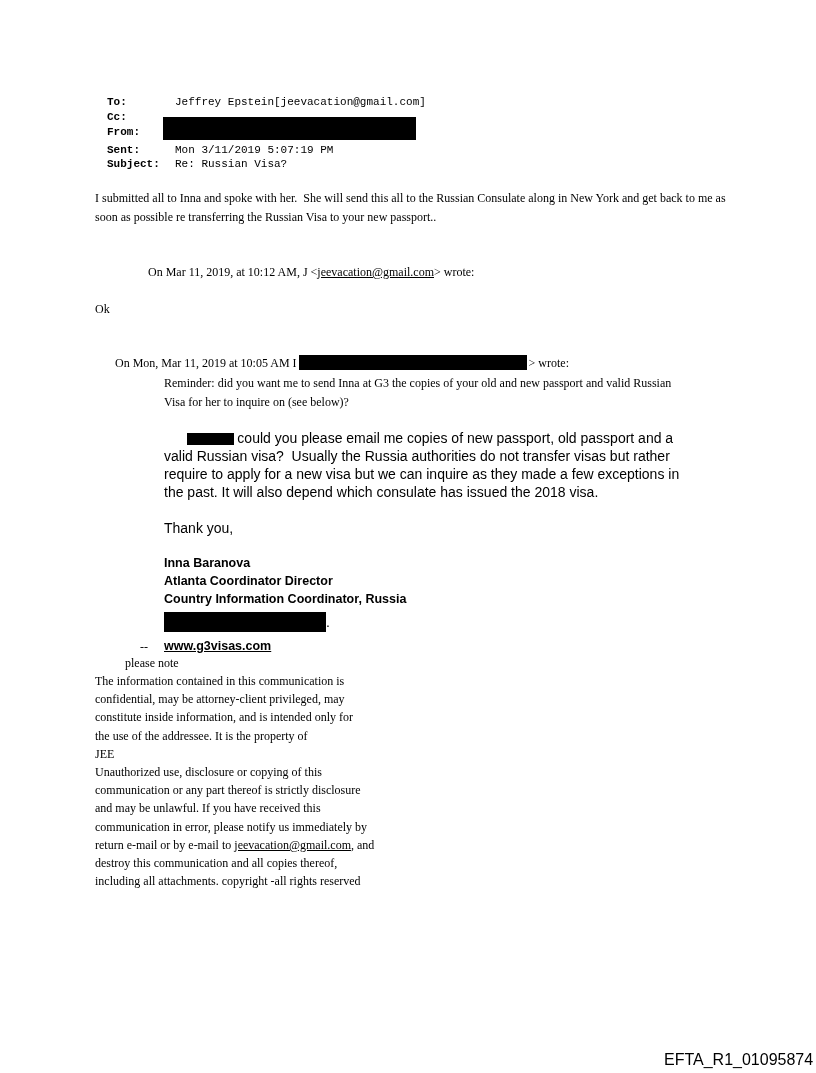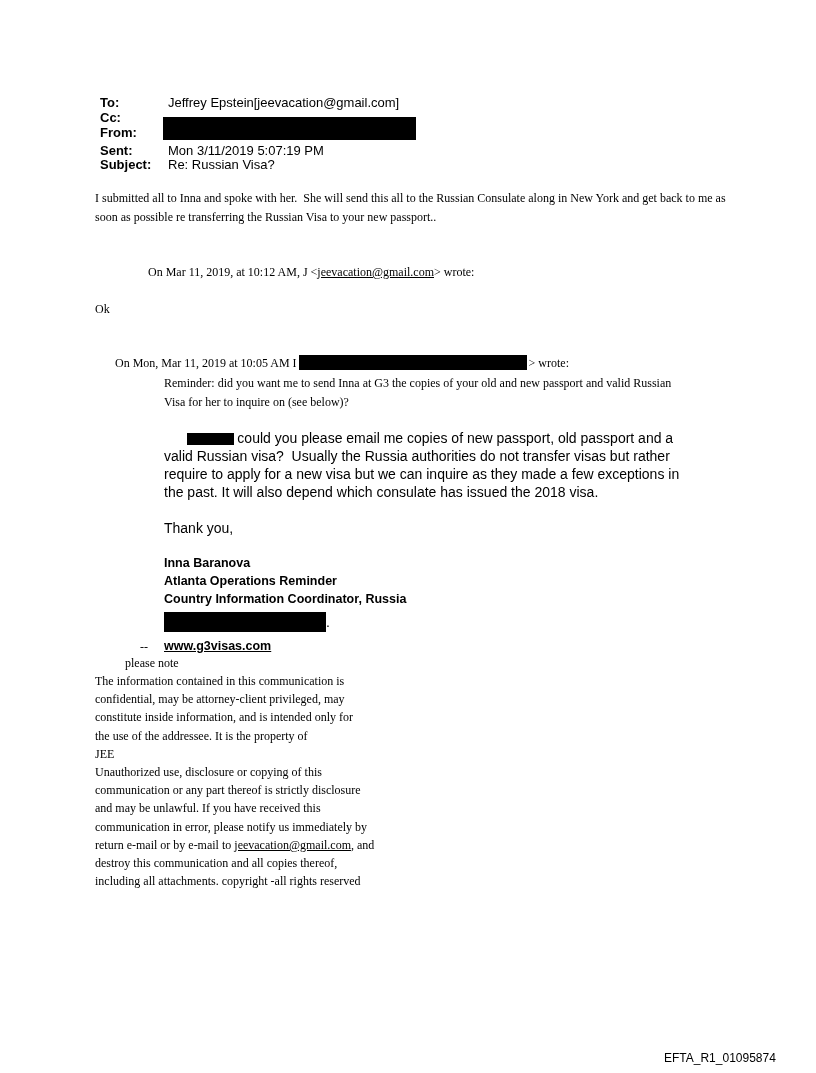--- a/index.html
+++ b/index.html
@@ -12,23 +12,23 @@
     color: #000000;
     overflow: hidden;
   }
   .serif { font-family: "Liberation Serif", serif; font-size: 12px; line-height: 18.5px; color: #000; }
   .sans { font-family: "Liberation Sans", sans-serif; font-size: 14px; line-height: 18px; color: #000; }
   .sans-bold { font-family: "Liberation Sans", sans-serif; font-size: 12.5px; line-height: 18px; font-weight: bold; color: #000; }
 
   
   .hrow {
     position: absolute;
-    left: 100px;
-    font-family: Liberation Sans, sans-serif;
-    font-size: 13px;
+    left: 107px;
+    font-family: Liberation Mono, monospace;
+    font-size: 11px;
     line-height: 13px;
     white-space: nowrap;
     color: #000;
   }
   .hlabel { display: inline-block; width: 68px; font-weight: bold; }
 
   
   .redaction-abs { position: absolute; background: #000000; }
   .redaction-inline { display: inline-block; background: #000000; }
 
@@ -51,21 +51,21 @@
 
   .divider { position: absolute; left: 140px; top: 638px; }
   .please-note { position: absolute; left: 125px; top: 654px; }
   .disclaimer { position: absolute; left: 95px; top: 672px; line-height: 18.2px; }
 
   .footer-id {
     position: absolute;
     left: 664px;
     top: 1051px;
     font-family: "Liberation Sans", sans-serif;
-    font-size: 12px;
+    font-size: 16px;
     color: #000;
   }
 </style>
 </head>
 <body>
 
 <div class="page">
 
   <div>
     <div class="hrow" style="top:96px">
@@ -100,21 +100,21 @@
 
   <div class="quote-block">
     <div class="serif reminder">Reminder: did you want me to send Inna at G3 the copies of your old and new passport and valid Russian Visa for her to inquire on (see below)?</div>
     <div class="sans inquiry">
       <span class="redaction-inline name-bar"></span><span>could you please email me copies of new passport, old passport and a valid Russian visa?  Usually the Russia authorities do not transfer visas but rather require to apply for a new visa but we can inquire as they made a few exceptions in the past. It will also depend which consulate has issued the 2018 visa.</span>
     </div>
     <div class="sans">Thank you,</div>
 
     <div class="sig">
       <div class="sans-bold">Inna Baranova</div>
-      <div class="sans-bold">Atlanta Operations Reminder</div>
+      <div class="sans-bold">Atlanta Coordinator Director</div>
       <div class="sans-bold">Country Information Coordinator, Russia</div>
       <div class="sig-phone-row">
         <span class="redaction-inline phone-bar"></span><span class="sans">.</span>
       </div>
       <div class="sans-bold website">www.g3visas.com</div>
     </div>
   </div>
 
   <div class="serif divider">--</div>
   <div class="serif please-note">please note</div>

